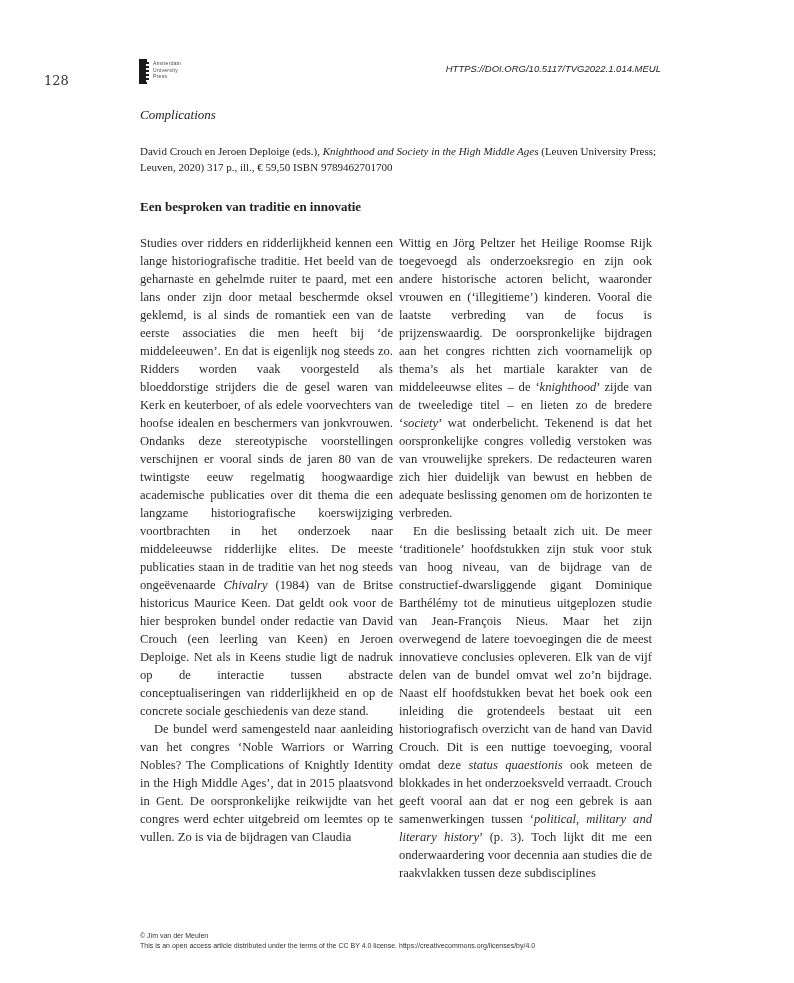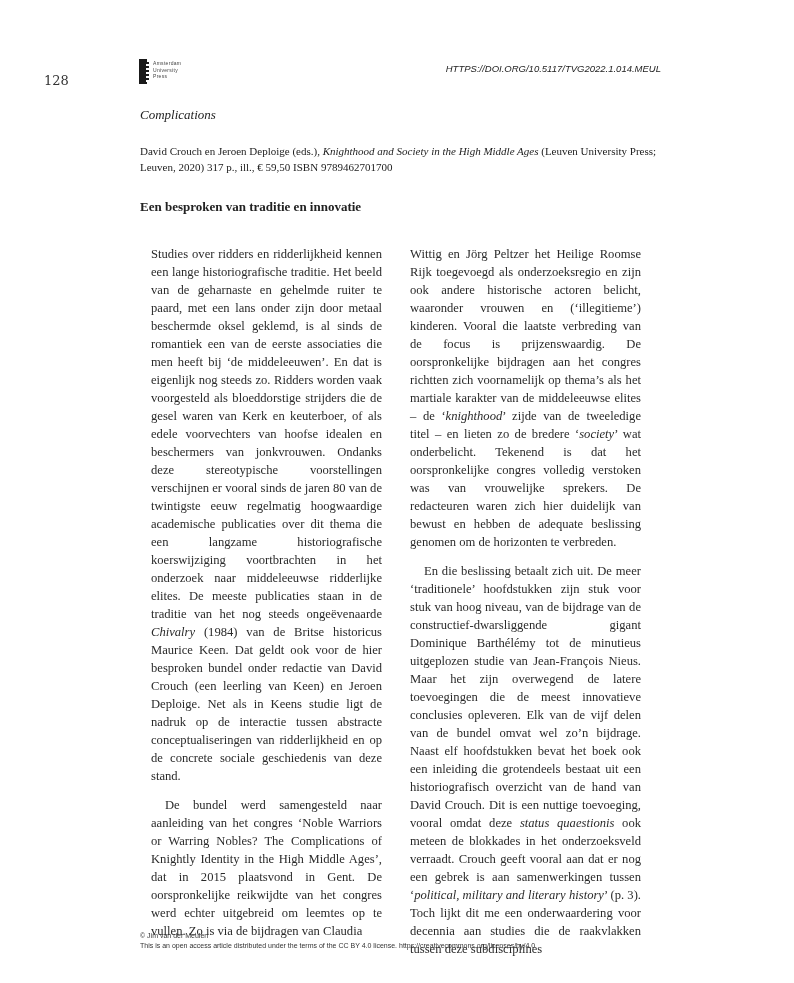--- a/index.html
+++ b/index.html
@@ -103,21 +103,21 @@
       font-family: "Liberation Serif", serif;
       font-size: 12.6px;
       line-height: 18px;
       color: #2a2a2a;
       text-align: justify;
       hyphens: manual;
     }
     .col-left { left: 140px; }
     .col-right { left: 399px; }
     .column p {
-      margin: 11px;
+      margin: 0;
     }
     .column p.indent { text-indent: 14px; }
     .column i { font-style: italic; }
     .footer {
       position: absolute;
       left: 140px;
       top: 931px;
       font-family: "Liberation Sans", sans-serif;
       font-size: 7px;
       line-height: 10px;

